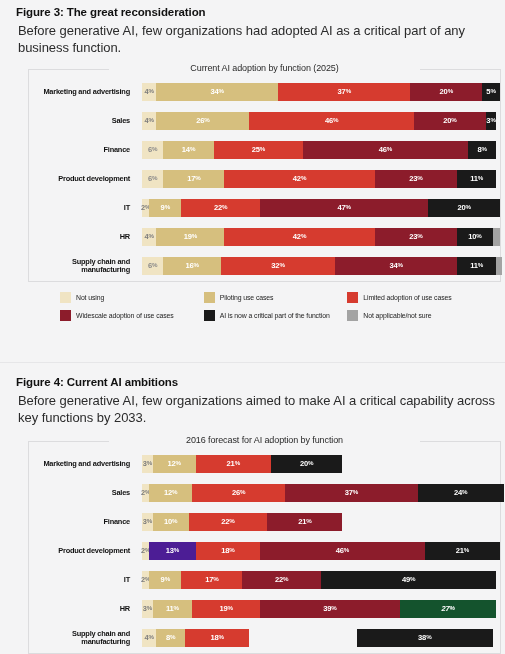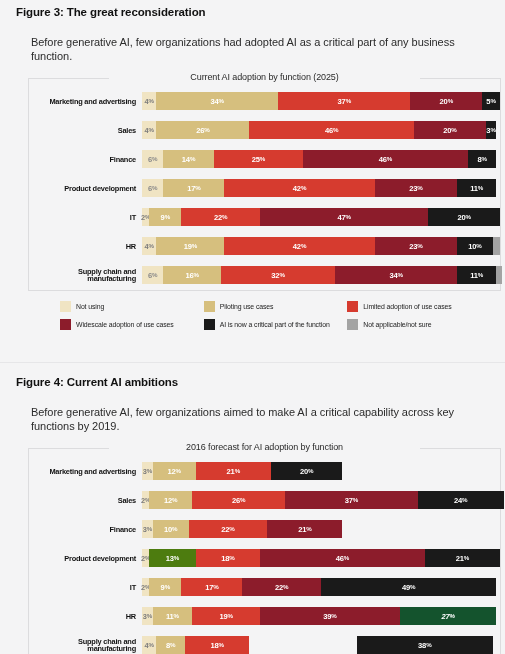--- a/index.html
+++ b/index.html
@@ -12,21 +12,21 @@
     overflow:hidden;
     position:relative;
   }
   .fig { position:absolute; left:8px; width:505px; }
   .fig-head { padding:0 8px; }
   .fig-title {
     font-size:11.5px; font-weight:bold; color:#111;
     letter-spacing:-0.1px; margin:0 0 3px 0; line-height:1.2;
   }
   .fig-sub {
-    font-size:11px; color:#2b2b2b; margin:15px; line-height:1.3;
+    font-size:13px; color:#2b2b2b; margin:2px; line-height:1.3;
     letter-spacing:-0.05px;
   }
   
   .panel {
     position:relative;
     margin:0 12px 0 20px;
     border:1px solid #dcdcde;
     border-top:none;
     background:transparent;
   }
@@ -41,21 +41,21 @@
     font-size:9px; color:#2a2a2a; letter-spacing:-0.1px;
   }
   .rows { padding:14px 0 6px 0; }
   .row {
     display:flex; align-items:center;
     height:18px; margin-bottom:11px;
   }
   .row:last-child { margin-bottom:0; }
   .row-label {
     width:113px; flex:0 0 113px; text-align:right;
-    padding-right:6px;
+    padding-right:12px;
     font-size:7.4px; font-weight:bold; color:#111;
     letter-spacing:-0.2px; line-height:1;
   }
   .bar { position:relative; height:18px; flex:1 1 auto; display:flex; }
   .seg {
     height:18px; display:flex; align-items:center; justify-content:center;
     font-size:7.6px; font-weight:bold; letter-spacing:-0.2px;
     overflow:visible; white-space:nowrap; position:relative;
   }
   .seg .pct { font-size:6.2px; position:relative; top:-1px; }
@@ -194,21 +194,21 @@
         <span class="leg-tx">Not applicable/not sure</span>
       </div>
     </div>
 </section>
 
 <div class="sep" style="top:362px;"></div>
 
 <section class="fig" style="top:376px;">
   <div class="fig-head">
     <h2 class="fig-title">Figure 4: Current AI ambitions</h2>
-    <p class="fig-sub">Before generative AI, few organizations aimed to make AI a critical capability across key functions by 2019.</p>
+    <p class="fig-sub">Before generative AI, few organizations aimed to make AI a critical capability across key functions by 2033.</p>
   </div>
 
   <div class="panel" style="margin-top:14px;">
     <div class="panel-title">2016 forecast for AI adoption by function</div>
     <div class="rows" id="rows-1">
         <div class="row">
           <div class="row-label">Marketing and advertising</div>
           <div class="bar">
             <div class="seg" style="flex: 0 0 3%; background: rgb(240, 228, 195); overflow: visible;">
               <span style="position: absolute; left: 50%; transform: translateX(-50%); color: rgb(125, 125, 125); font-weight: bold; font-size: 7.4px;">3<span class="pct">%</span></span>
@@ -240,21 +240,21 @@
             <div class="seg" style="flex: 0 0 22%; background: rgb(214, 59, 47); color: rgb(255, 255, 255);">22<span class="pct">%</span></div>
             <div class="seg" style="flex: 0 0 21%; background: rgb(140, 28, 43); color: rgb(255, 255, 255);">21<span class="pct">%</span></div>
           </div>
         </div>
         <div class="row">
           <div class="row-label">Product development</div>
           <div class="bar">
             <div class="seg" style="flex: 0 0 2%; background: rgb(240, 228, 195); overflow: visible;">
               <span style="position: absolute; left: 50%; transform: translateX(-50%); color: rgb(125, 125, 125); font-weight: bold; font-size: 7.4px;">2<span class="pct">%</span></span>
             </div>
-            <div class="seg" style="flex: 0 0 13%; background: #4d7c0f; color: rgb(255, 255, 255);">13<span class="pct">%</span></div>
+            <div class="seg" style="flex: 0 0 13%; background: #4c1d95; color: rgb(255, 255, 255);">13<span class="pct">%</span></div>
             <div class="seg" style="flex: 0 0 18%; background: rgb(214, 59, 47); color: rgb(255, 255, 255);">18<span class="pct">%</span></div>
             <div class="seg" style="flex: 0 0 46%; background: rgb(140, 28, 43); color: rgb(255, 255, 255);">46<span class="pct">%</span></div>
             <div class="seg" style="flex: 0 0 21%; background: rgb(26, 26, 26); color: rgb(255, 255, 255);">21<span class="pct">%</span></div>
           </div>
         </div>
         <div class="row">
           <div class="row-label">IT</div>
           <div class="bar">
             <div class="seg" style="flex: 0 0 2%; background: rgb(240, 228, 195); overflow: visible;">
               <span style="position: absolute; left: 50%; transform: translateX(-50%); color: rgb(125, 125, 125); font-weight: bold; font-size: 7.4px;">2<span class="pct">%</span></span>

